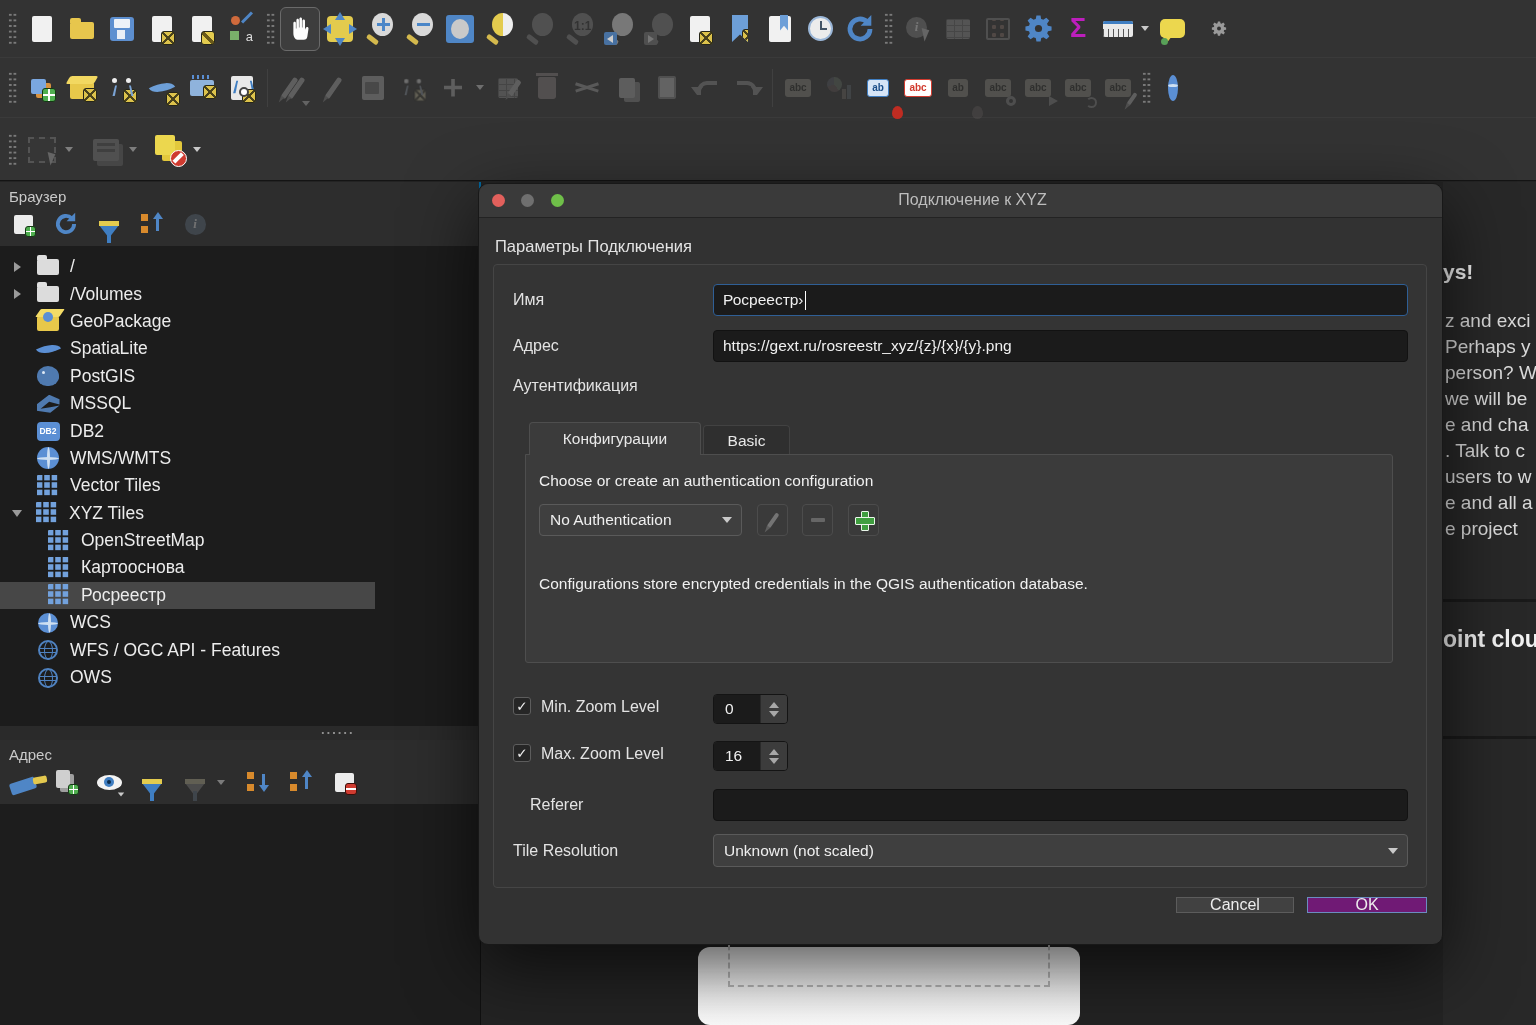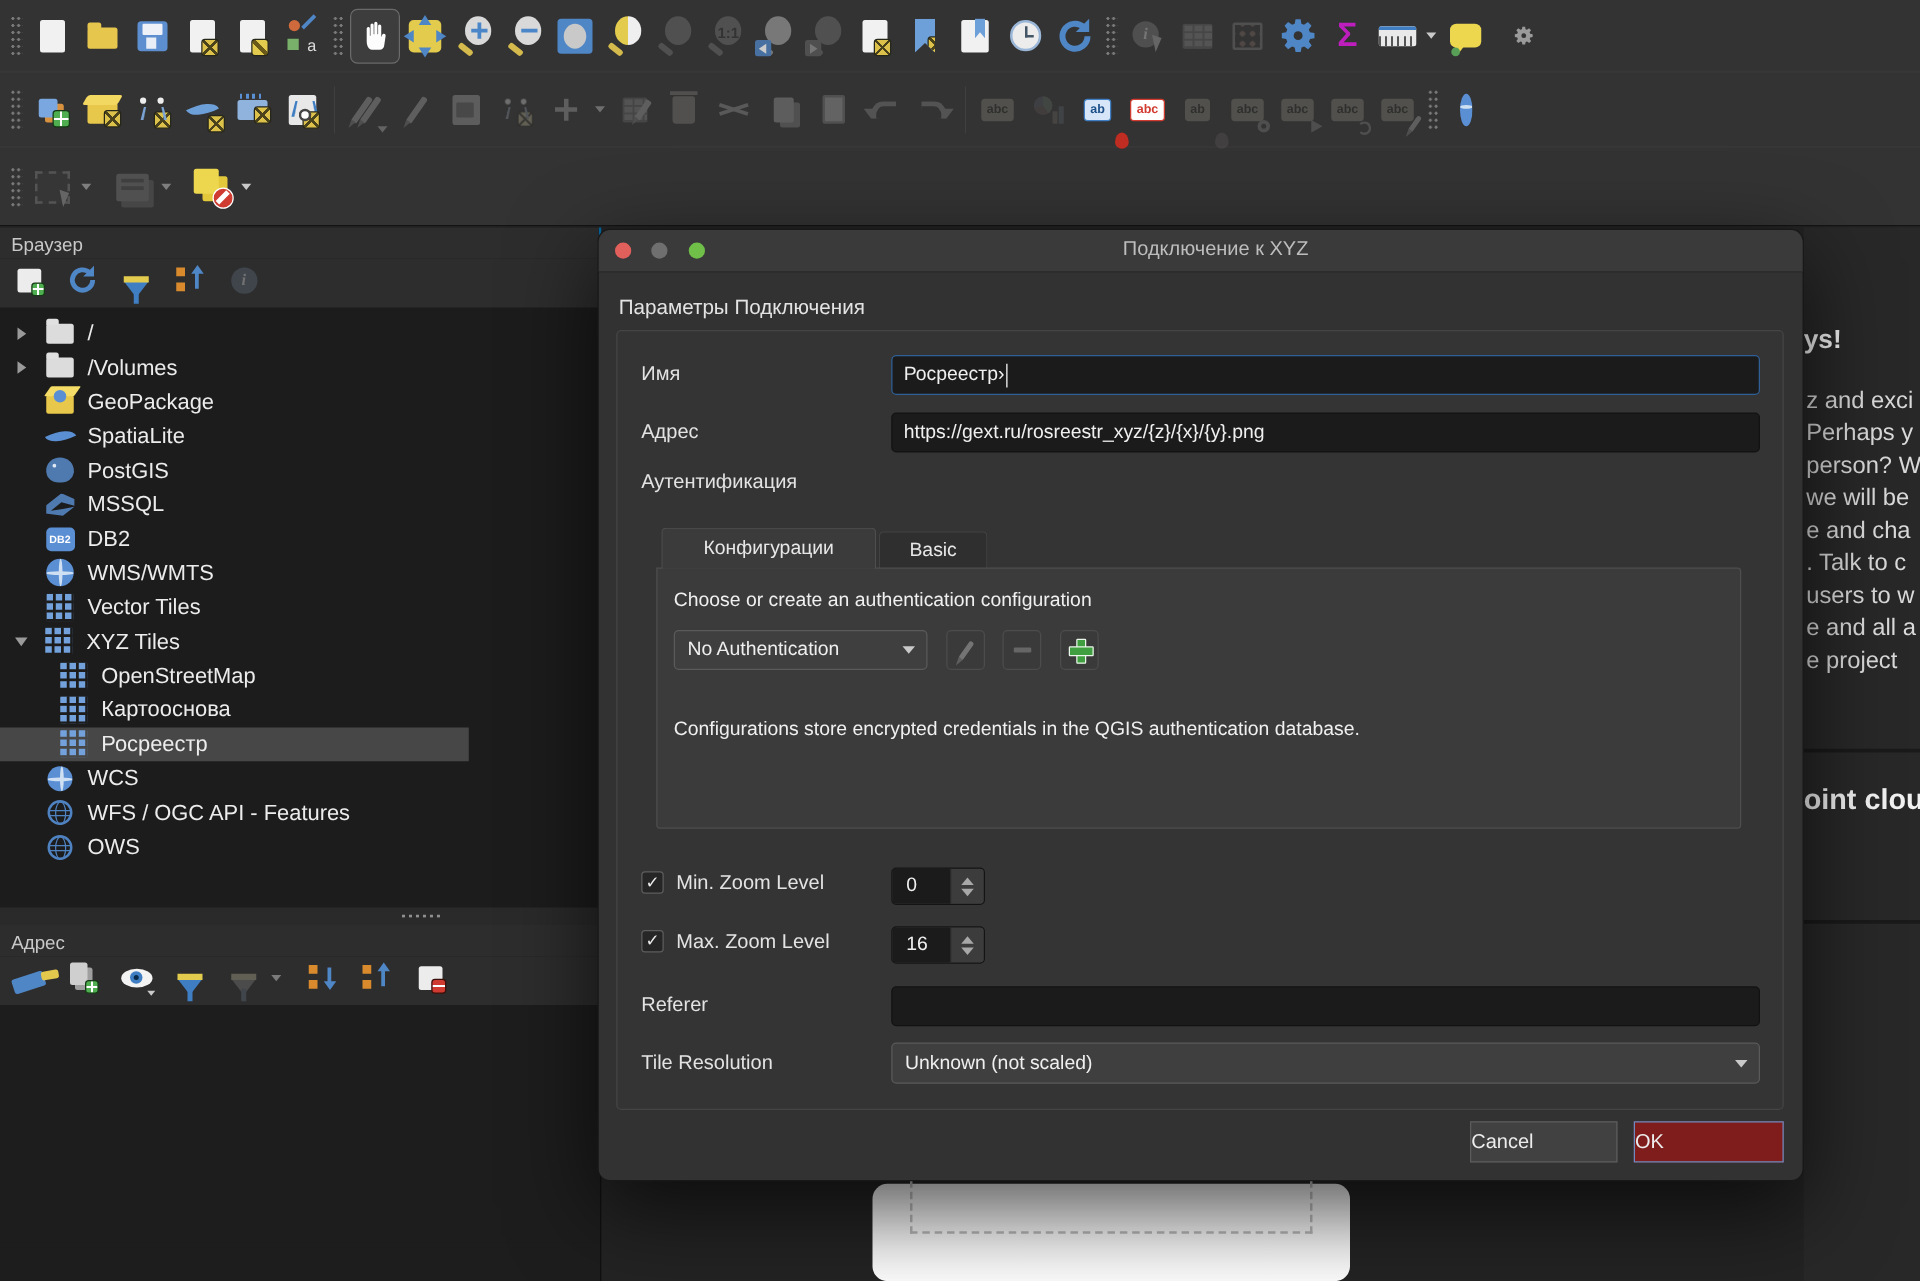--- a/index.html
+++ b/index.html
@@ -189,23 +189,23 @@
   .pluscross{position:relative;width:18px;height:18px}
   .pluscross:before{content:"";position:absolute;left:6px;top:0;width:6px;height:18px;background:#3f9e3f;border:1px solid #eaf6ea;border-radius:1px}
   .pluscross:after{content:"";position:absolute;left:0;top:6px;width:18px;height:6px;background:#3f9e3f;border:1px solid #eaf6ea;border-radius:1px}
   .cb{position:absolute;width:18px;height:18px;background:#262626;border:1px solid #5d5d5d;border-radius:3px;
       color:#ededed;font-size:13.5px;display:flex;align-items:center;justify-content:center}
   .spin{position:absolute;display:flex;border:1px solid #141414;border-radius:4px;overflow:hidden}
   .spin .val{width:46px;background:#1b1b1b;color:#f0f0f0;font-size:15.5px;display:flex;align-items:center;padding-left:11px}
   .spin .btns{width:27px;background:#3c3c3c;border-left:1px solid #2a2a2a;display:flex;flex-direction:column;align-items:center;justify-content:center;gap:3px}
   .tri-u{width:0;height:0;border-left:5px solid transparent;border-right:5px solid transparent;border-bottom:6px solid #a8a8a8}
   .tri-d{width:0;height:0;border-left:5px solid transparent;border-right:5px solid transparent;border-top:6px solid #a8a8a8}
-  .dbtn{position:absolute;height:33px;border-radius:0;font-size:16px;color:#ededed;display:flex;align-items:center;justify-content:flex-start}
+  .dbtn{position:absolute;height:16px;border-radius:0;font-size:16px;color:#ededed;display:flex;align-items:center;justify-content:center}
   #btn-cancel{left:697px;top:713px;width:118px;background:#414141;border:1px solid #5c5c5c}
-  #btn-ok{left:828px;top:713px;width:120px;background:#7f1d1d;border:1.5px solid #6b8cc0}
+  #btn-ok{left:828px;top:713px;width:120px;background:#701a75;border:1.5px solid #6b8cc0}
 </style>
 </head>
 <body>
 
 <div id="root">
 
   <div id="toolbars">
 
     <div class="tbrow">
       <div class="grip"></div>
@@ -780,21 +780,21 @@
       </div>
     <div class="dlabel" style="left:62px;top:561px">Max. Zoom Level</div>
     <div class="spin" style="left:234px;top:557px">
       <div class="val" style="height:28px">16</div>
       <div class="btns" style="height:28px">
           <div class="tri-u"></div>
           <div class="tri-d"></div>
         </div>
     </div>
 
-    <div class="dlabel" style="left:34px;top:612px">Referer</div>
+    <div class="dlabel" style="left:51px;top:612px">Referer</div>
     <div class="dinput" style="left:234px;top:605px;width:695px;height:32px">
       <span></span>
     </div>
 
     <div class="dlabel" style="left:34px;top:658px">Tile Resolution</div>
     <div class="combo" style="left:234px;top:650px;width:695px;height:33px">
       <span>Unknown (not scaled)</span>
       <span class="cdd"></span>
     </div>
 

